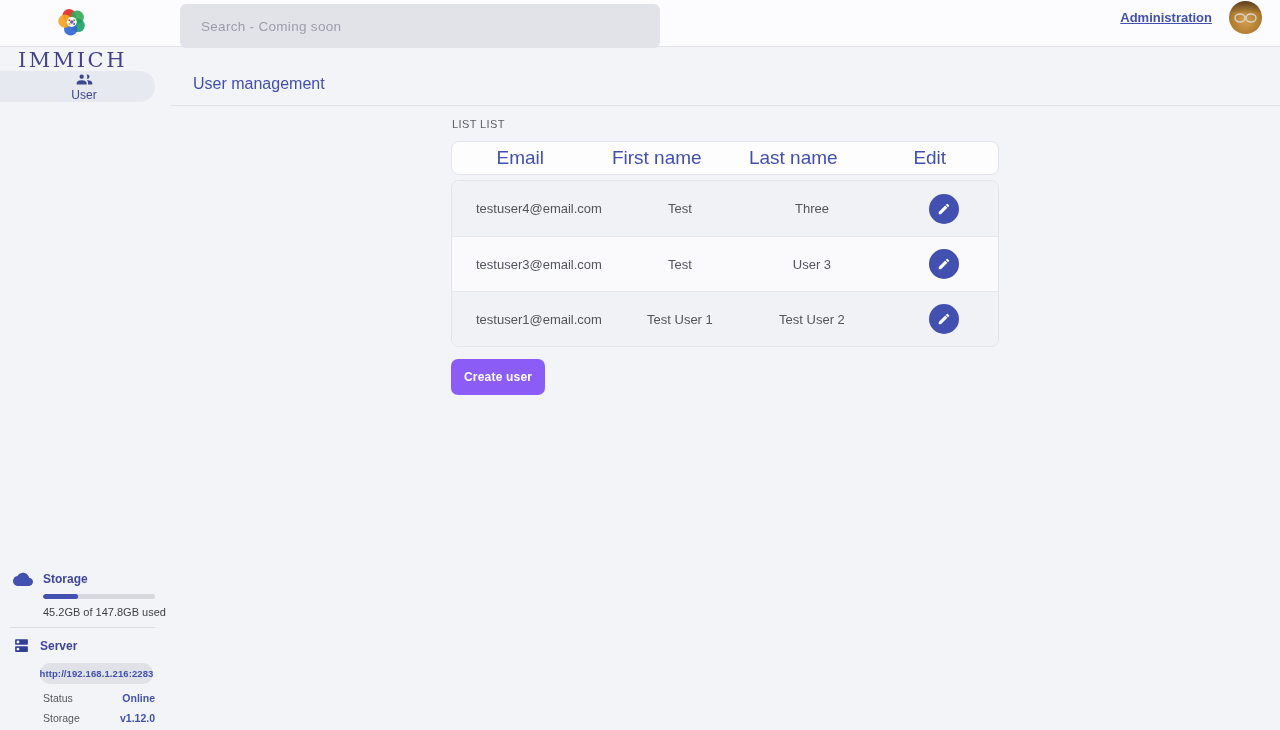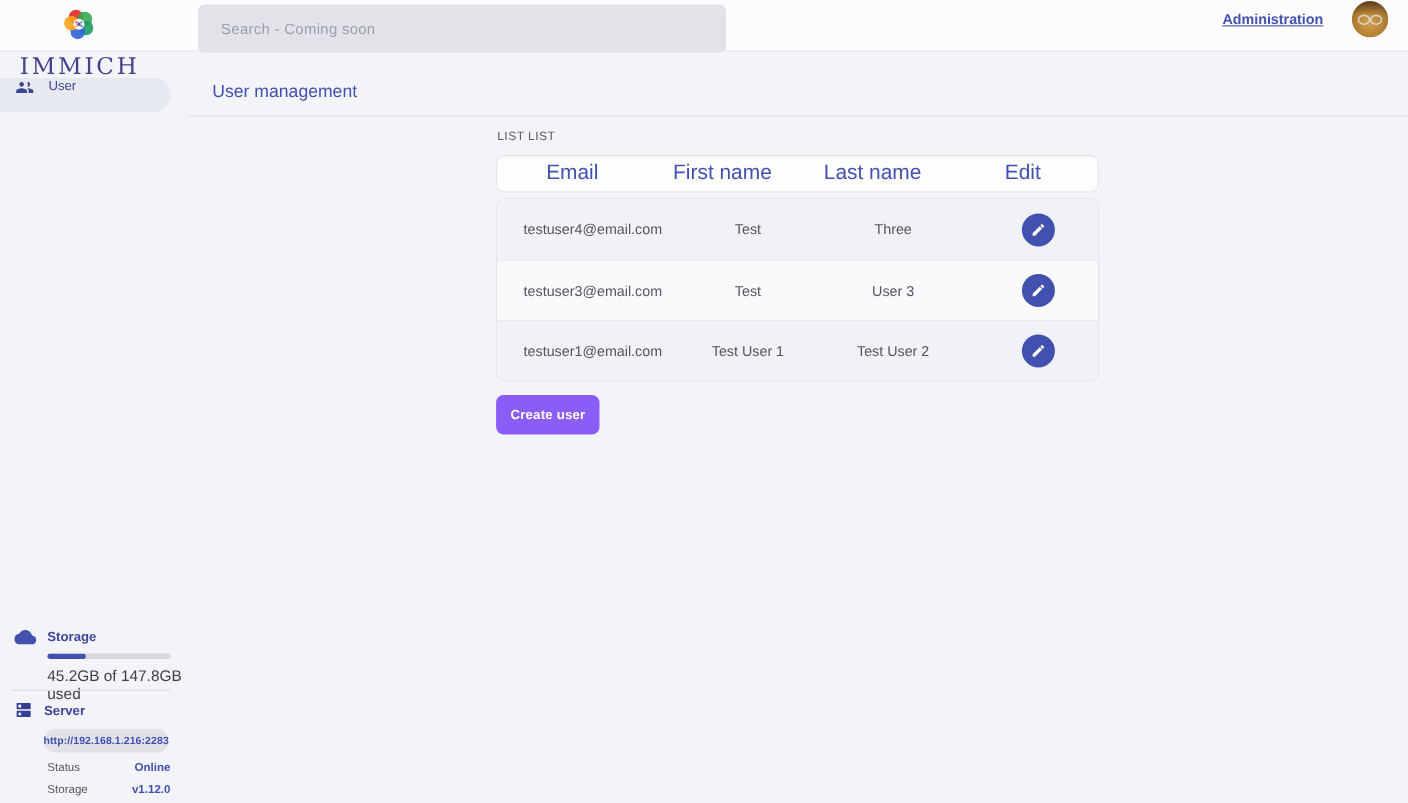--- a/index.html
+++ b/index.html
@@ -20,47 +20,47 @@
   .brand-text {
     font-family:"DejaVu Serif", serif; font-size:21px; letter-spacing:2.5px;
     color:#45428c; line-height:30px;
   }
   .search-input {
     position:absolute; left:180px; top:4px; width:480px; height:44px;
     background:#e2e3e8; border:none; border-radius:6px; padding:0 21px;
     font-size:13.5px; color:#555; font-family:"Liberation Sans", sans-serif; outline:none;
   }
   .search-input::placeholder { color:#9b9eab; letter-spacing:.3px; }
-  .nav-right { position:absolute; right:18px; top:0; height:34px; display:flex; align-items:center; gap:26px; }
+  .nav-right { position:absolute; right:18px; top:0; height:34px; display:flex; align-items:center; gap:17px; }
   .admin-link { font-size:13px; font-weight:bold; color:#4250af; text-decoration:underline; cursor:pointer; }
   .avatar {
     position:relative; width:33px; height:33px; border-radius:50%; cursor:pointer; overflow:hidden;
     background:
       linear-gradient(180deg, rgba(55,40,30,.65) 0%, rgba(55,40,30,0) 38%),
       radial-gradient(circle at 50% 60%, #d3a052 0%, #b07c30 55%, #7f5a20 100%);
   }
   .avatar svg { position:absolute; left:4px; top:11px; }
 
   
   .sidebar { position:absolute; left:0; top:47px; bottom:0; width:170px; }
   .nav-pill {
     position:absolute; top:24px; left:0; width:155px; height:31px;
     background:#e7e9f1; border-radius:0 16px 16px 0;
-    display:flex; cursor:pointer;
+    display:flex; align-items:center; cursor:pointer;flex-direction:column;
   }
   .nav-pill svg { margin-left:14px; }
   .nav-pill-label { margin-left:13px; font-size:12px; font-weight:500; color:#3c478f; }
 
   .widget { position:absolute; left:0; width:170px; }
   .widget-title-row { display:flex; align-items:center; padding-left:13px; gap:10px; }
   .widget-title { font-size:12px; font-weight:600; color:#40459b; }
   .storage-widget { top:524px; }
   .storage-bar { margin:8px 15px 0 43px; height:5px; border-radius:3px; background:#d7d8dd; overflow:hidden; }
   .storage-bar-fill { height:100%; border-radius:3px; background:#4250af; }
-  .storage-caption { margin:7px 0 0 43px; font-size:14px; color:#3e4046; }
+  .storage-caption { margin:7px 0 0 43px; font-size:11px; color:#3e4046; }
   .sidebar-divider { position:absolute; left:10px; width:145px; top:580px; border-top:1px solid #dbdce2; }
   .server-widget { top:590px; }
   .server-chip {
     margin:9px 0 0 40px; width:113px; height:21px; background:#e1e2e8; border-radius:10px;
     display:flex; align-items:center; justify-content:center;
     font-size:9.5px; font-weight:bold; color:#4250af; letter-spacing:.1px;
   }
   .kv-row { margin:8px 15px 0 43px; display:flex; justify-content:space-between; align-items:baseline; }
   .kv-label { font-size:10.5px; color:#55575e; }
   .kv-value { font-size:10.5px; font-weight:bold; color:#4250af; }

